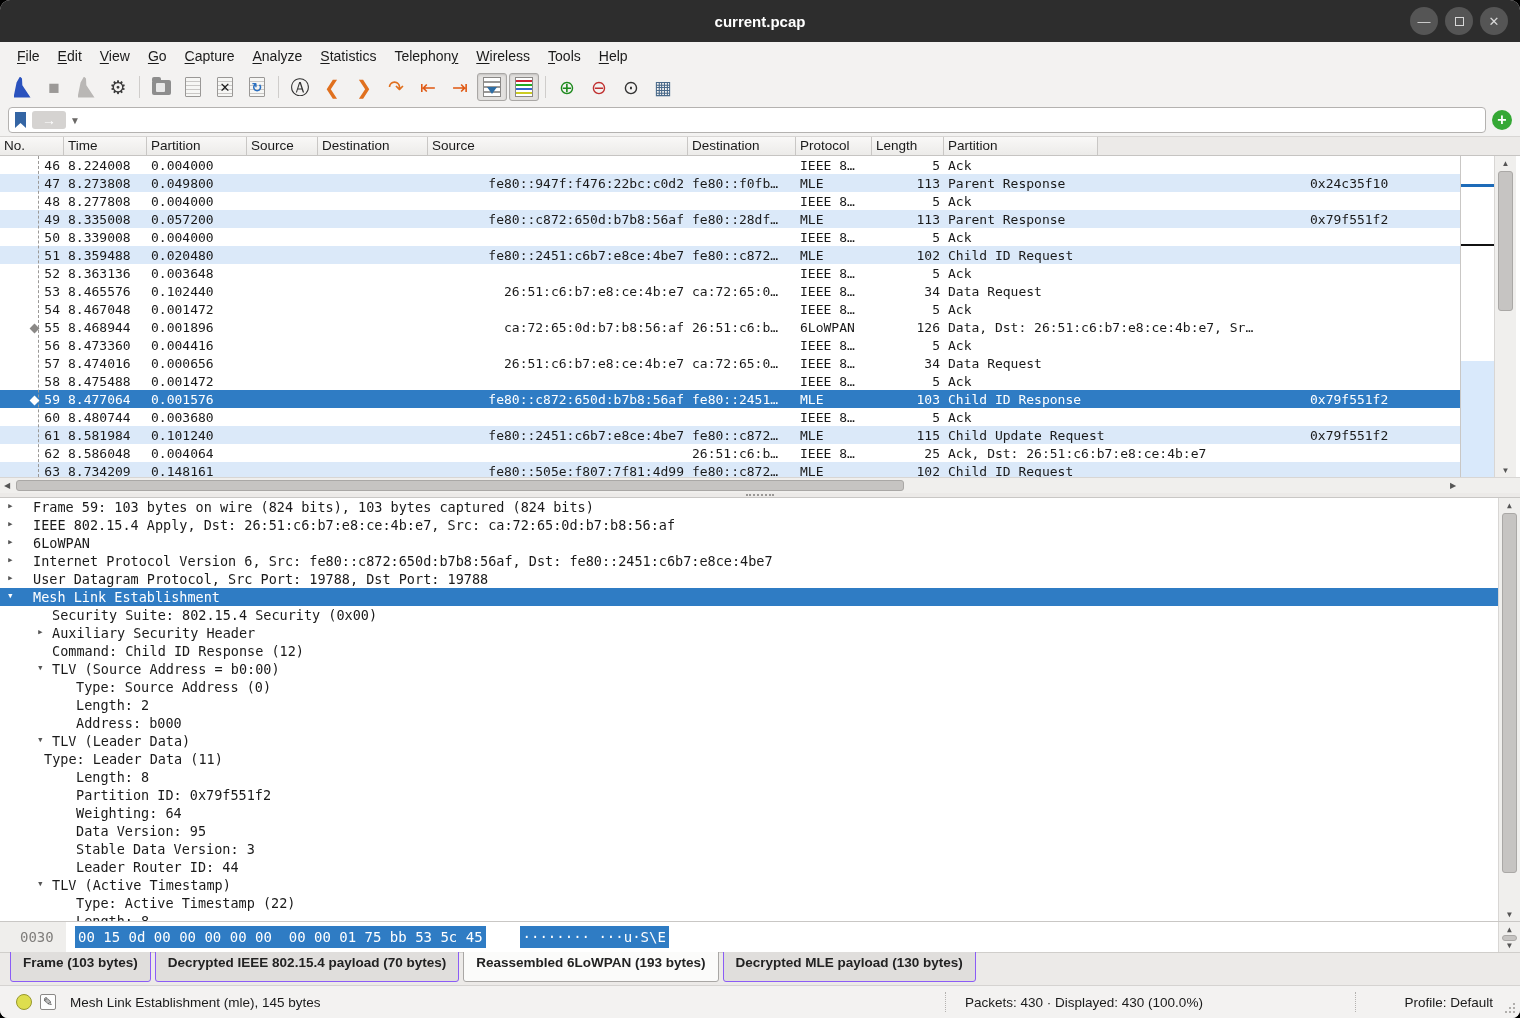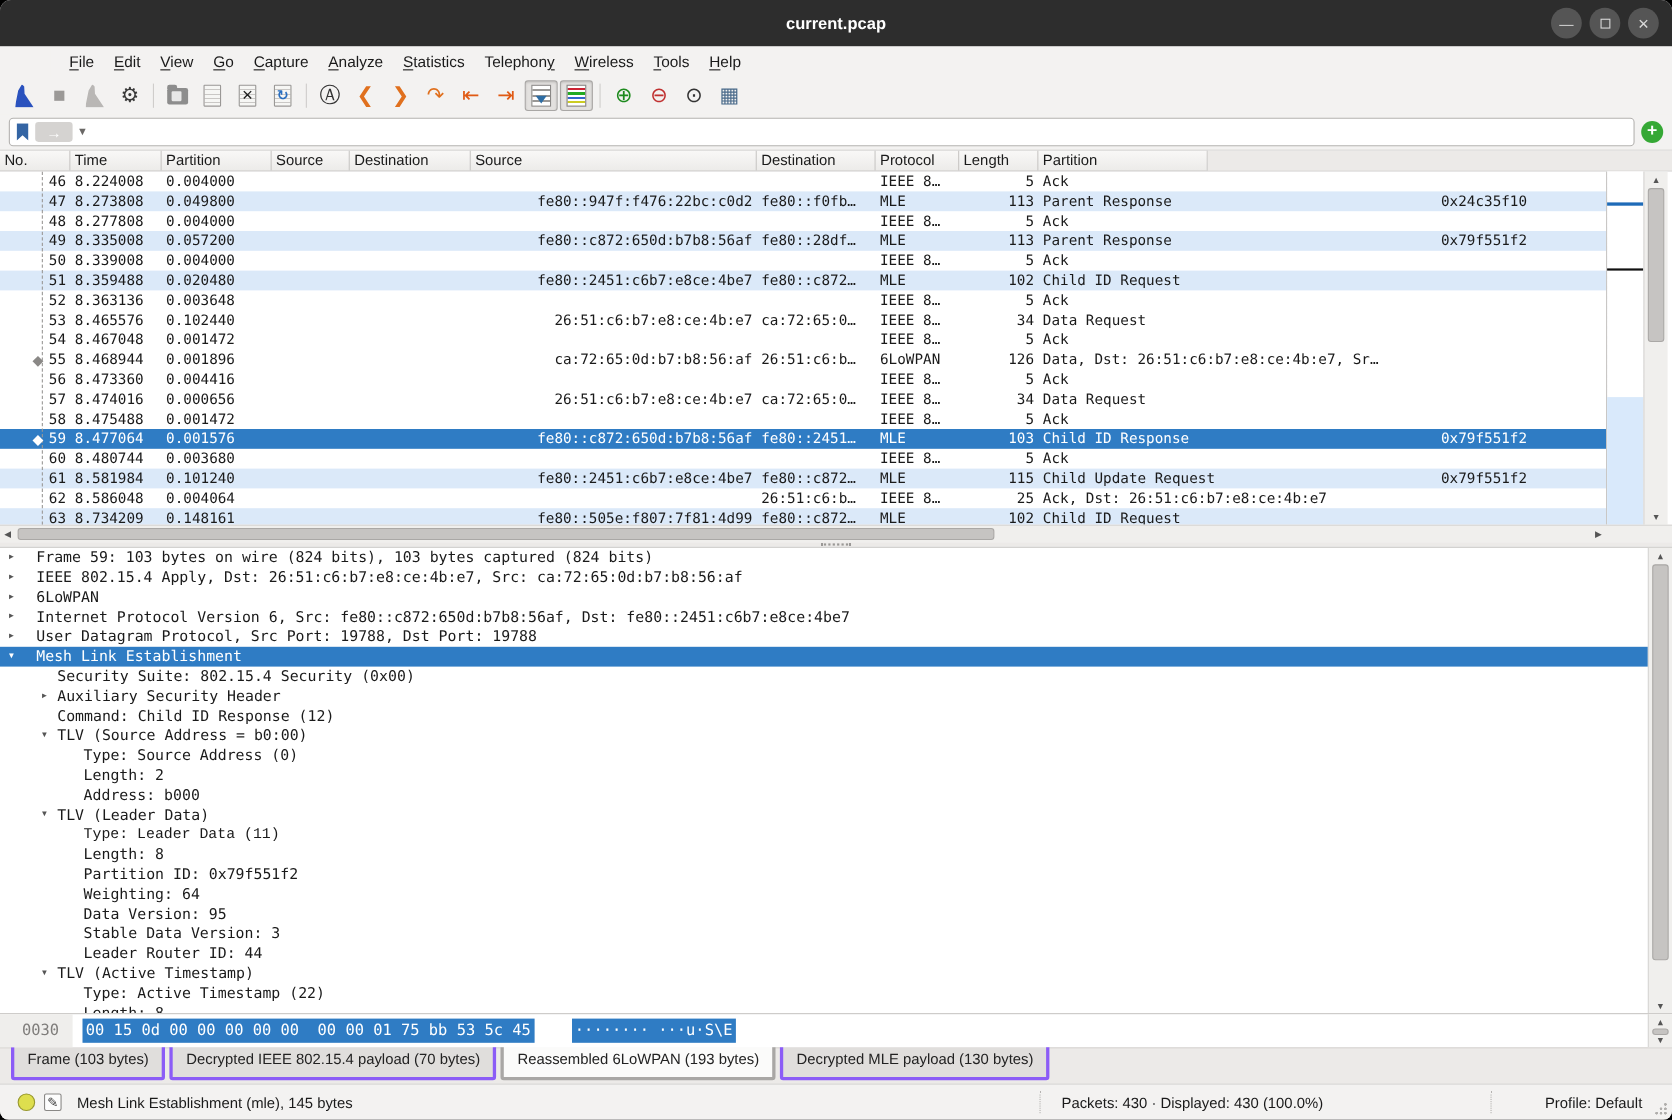--- a/index.html
+++ b/index.html
@@ -7,21 +7,21 @@
   .window{position:relative;width:1520px;height:1018px;background:#f3f2f1;
     border-radius:10px 10px 8px 8px;overflow:hidden;
     font-family:"Liberation Sans","DejaVu Sans",sans-serif;color:#1a1a1a;}
   
   .titlebar{height:42px;background:#2d2d2d;display:flex;align-items:center;justify-content:center;position:relative;}
   .titlebar .title{color:#fff;font-weight:bold;font-size:15px;}
   .winbtns{position:absolute;right:12px;top:7px;display:flex;gap:7px;}
   .winbtn{width:28px;height:28px;border-radius:50%;background:#555;display:flex;align-items:center;justify-content:center;color:#d9d9d9;font-size:13px;line-height:1;cursor:default;}
   .winbtn .sq{width:9px;height:9px;border:1.5px solid #d9d9d9;display:block;}
   
-  .menubar{height:28px;display:flex;align-items:center;padding-left:8px;background:#f3f2f1;font-size:14px;margin-left:46px;}
+  .menubar{height:28px;display:flex;align-items:center;padding-left:8px;background:#f3f2f1;font-size:14px;}
   .menu-item{padding:3px 9px;border-radius:3px;}
   .menu-item u{text-decoration:underline;text-underline-offset:2px;}
   
   .toolbar{height:34px;display:flex;align-items:center;padding-left:6px;background:#f3f2f1;}
   .tbtn{width:30px;height:28px;display:flex;align-items:center;justify-content:center;margin:0 1px;border:1px solid transparent;border-radius:3px;}
   .tbtn.pressed{background:#e3e1df;border-color:#a9a7a5;box-shadow:inset 0 1px 2px rgba(0,0,0,.15);}
   .tsep{width:1px;height:22px;background:#cfcdcb;margin:0 5px;}
   .g{font-size:19px;line-height:1;}
   .ico-fin{width:17px;height:21px;clip-path:polygon(0% 100%,18% 28%,38% 0%,50% 10%,52% 42%,100% 100%);}
   .ico-folder{width:19px;height:15px;background:#8d8d8d;border-radius:2px;position:relative;}
@@ -83,21 +83,21 @@
   
   .hexpane{height:31px;background:#fff;border-top:1px solid #c9c7c5;position:relative;
     font-family:"DejaVu Sans Mono","Liberation Mono",monospace;font-size:14px;display:flex;align-items:center;}
   .hexoffsetbg{position:absolute;left:0;top:0;bottom:0;width:66px;background:#efeeec;}
   .hexoffset{position:relative;color:#7f7d7b;padding-left:20px;width:75px;flex:0 0 auto;}
   .hl{background:#2f7cc4;color:#fff;padding:3px 3px;white-space:pre;}
   .hexascii{margin-left:34px;}
   .hexscroll{position:absolute;right:0;top:0;bottom:0;width:22px;background:#f0efed;border-left:1px solid #d8d6d4;}
   
   .tabsrow{height:33px;background:#eceae8;display:flex;align-items:flex-end;padding:0 0 3px 10px;gap:4px;border-top:1px solid #d0cecb;}
-  .btab{height:40px;padding:3px 12px;font-size:13.5px;background:#e0dedc;border:3px solid #8b5cf6;border-radius:3px;display:flex;align-items:center;white-space:nowrap;color:#222;}
+  .btab{height:40px;padding:3px 12px;font-size:13.5px;background:#e0dedc;border:1px solid #8b5cf6;border-radius:3px;display:flex;align-items:center;white-space:nowrap;color:#222;font-weight:bold;}
   .btab.active{background:#fbfbfa;border-color:#a9a7a5;}
   
   .statusbar{height:33px;background:#f3f2f1;border-top:1px solid #d5d3d1;display:flex;align-items:center;font-size:13.5px;position:relative;}
   .expert-dot{width:16px;height:16px;border-radius:50%;background:#dede4e;border:1px solid #98982e;margin:0 8px 0 16px;flex:0 0 auto;}
   .comment-ico{width:16px;height:16px;background:#fdfdfd;border:1px solid #8a8886;border-radius:2px;font-size:12px;line-height:14px;text-align:center;color:#333;margin-right:14px;flex:0 0 auto;}
   .statusbar .fieldinfo{flex:0 0 auto;}
   .ssep{position:absolute;top:6px;bottom:6px;border-left:1px dotted #b4b2b0;}
   .packets-info{position:absolute;left:965px;}
   .profile-info{position:absolute;right:27px;}
   .grip{position:absolute;right:4px;bottom:4px;width:12px;height:12px;
@@ -274,21 +274,21 @@
       <div class="drow" style="padding-left: 33px;"><span class="arr" style="left: 7px;">▸</span><span>User Datagram Protocol, Src Port: 19788, Dst Port: 19788</span></div>
       <div class="drow sel" style="padding-left: 33px;"><span class="arr" style="left: 7px;">▾</span><span>Mesh Link Establishment</span></div>
       <div class="drow" style="padding-left: 52px;"><span>Security Suite: 802.15.4 Security (0x00)</span></div>
       <div class="drow" style="padding-left: 52px;"><span class="arr" style="left: 37px;">▸</span><span>Auxiliary Security Header</span></div>
       <div class="drow" style="padding-left: 52px;"><span>Command: Child ID Response (12)</span></div>
       <div class="drow" style="padding-left: 52px;"><span class="arr" style="left: 37px;">▾</span><span>TLV (Source Address = b0:00)</span></div>
       <div class="drow" style="padding-left: 76px;"><span>Type: Source Address (0)</span></div>
       <div class="drow" style="padding-left: 76px;"><span>Length: 2</span></div>
       <div class="drow" style="padding-left: 76px;"><span>Address: b000</span></div>
       <div class="drow" style="padding-left: 52px;"><span class="arr" style="left: 37px;">▾</span><span>TLV (Leader Data)</span></div>
-      <div class="drow" style="padding-left: 76px; font-family: Liberation Mono, monospace;"><span>Type: Leader Data (11)</span></div>
+      <div class="drow" style="padding-left: 44px;"><span>Type: Leader Data (11)</span></div>
       <div class="drow" style="padding-left: 76px;"><span>Length: 8</span></div>
       <div class="drow" style="padding-left: 76px;"><span>Partition ID: 0x79f551f2</span></div>
       <div class="drow" style="padding-left: 76px;"><span>Weighting: 64</span></div>
       <div class="drow" style="padding-left: 76px;"><span>Data Version: 95</span></div>
       <div class="drow" style="padding-left: 76px;"><span>Stable Data Version: 3</span></div>
       <div class="drow" style="padding-left: 76px;"><span>Leader Router ID: 44</span></div>
       <div class="drow" style="padding-left: 52px;"><span class="arr" style="left: 37px;">▾</span><span>TLV (Active Timestamp)</span></div>
       <div class="drow" style="padding-left: 76px;"><span>Type: Active Timestamp (22)</span></div>
       <div class="drow" style="padding-left: 76px;"><span>Length: 8</span></div>
       <div class="dvscroll">

